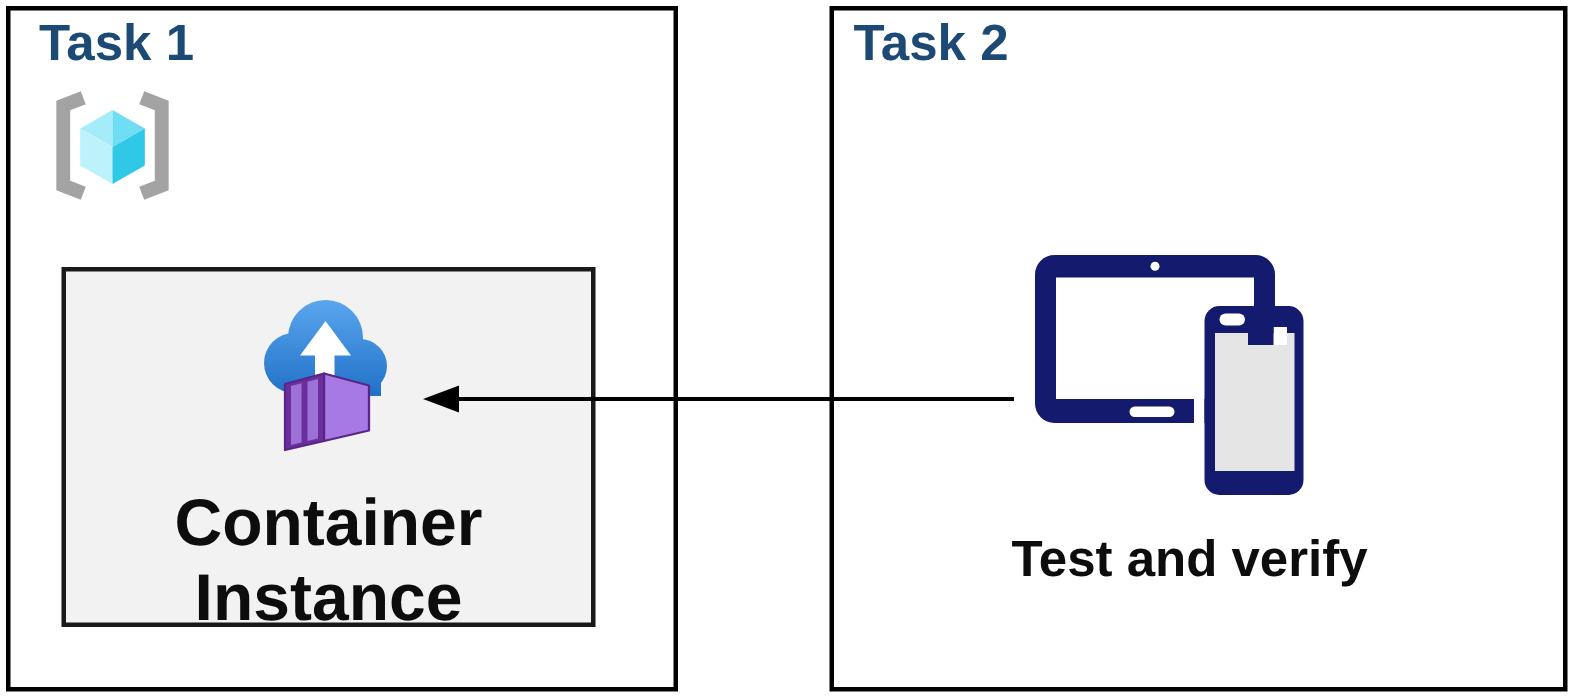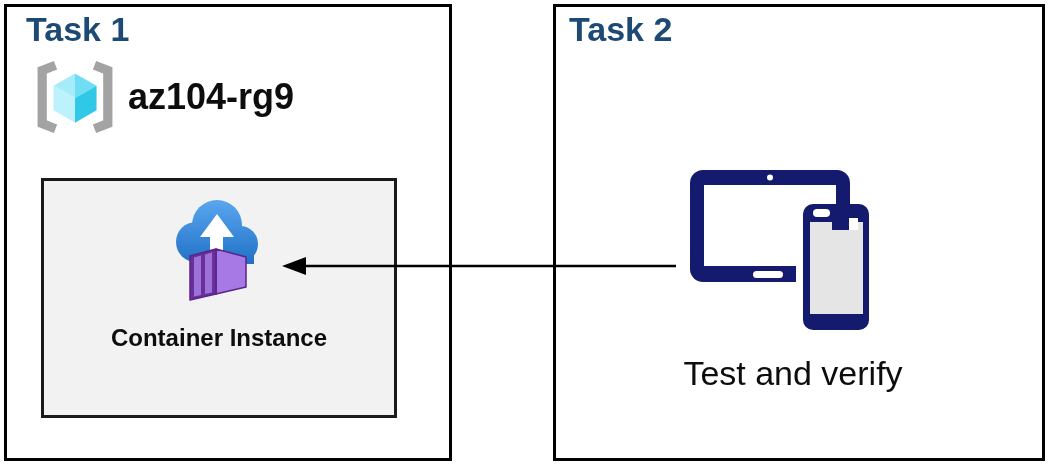--- a/index.html
+++ b/index.html
@@ -25,26 +25,26 @@
     color:var(--label-text,#0d0d0d);
   }
   .ci-card{
     position:absolute;left:41px;top:178px;width:356px;height:240px;
     background:var(--card-background,#f2f2f2);
     border:3px solid var(--card-border,#1a1a1a);box-sizing:border-box;
   }
   .ci-icon{position:absolute;left:170px;top:194px;}
   .ci-label{
     position:absolute;left:41px;top:324px;width:356px;text-align:center;
-    font-size:24px;font-weight:bold;color:var(--label-text,#0d0d0d);
+    font-size:44px;font-weight:bold;color:var(--label-text,#0d0d0d);
   }
   .devices-icon{position:absolute;left:683px;top:162px;}
   .verify-label{
     position:absolute;left:593px;top:354px;width:400px;text-align:center;
-    font-size:34px;font-weight:normal;color:var(--label-text,#0d0d0d);
+    font-size:34px;font-weight:bold;color:var(--label-text,#0d0d0d);
   }
   .arrow-overlay{position:absolute;left:0;top:0;pointer-events:none;}
 </style>
 </head>
 <body>
 
 <div class="canvas">
 
   <div class="task-box t1"></div>
   <div class="task-title title-1">Task 1</div>
@@ -52,21 +52,20 @@
   <svg class="rg-icon" width="80" height="74" viewBox="0 0 78 72">
     <path d="M20,5 L7,10 L7,62 L20,67" fill="none" stroke="#a3a3a3" stroke-width="9"></path>
     <path d="M58,5 L71,10 L71,62 L58,67" fill="none" stroke="#a3a3a3" stroke-width="9"></path>
     <g>
       <polygon points="39,13 18,25 39,37" fill="#a5ecfa"></polygon>
       <polygon points="39,13 60,25 39,37" fill="#6fdef4"></polygon>
       <polygon points="18,25 18,49 39,61 39,37" fill="#bdf2fc"></polygon>
       <polygon points="60,25 60,49 39,61 39,37" fill="#2fc8e7"></polygon>
     </g>
   </svg>
-  <div class="rg-name">az104-rg9</div>
 
   <div class="ci-card"></div>
   <svg class="ci-icon" width="92" height="108" viewBox="0 0 92 108">
     <defs>
       <linearGradient id="cloudGrad" gradientUnits="userSpaceOnUse" x1="0" y1="6" x2="0" y2="72">
         <stop offset="0" stop-color="#5aa6ee"></stop>
         <stop offset="1" stop-color="#1e6fc6"></stop>
       </linearGradient>
     </defs>
     <g>

